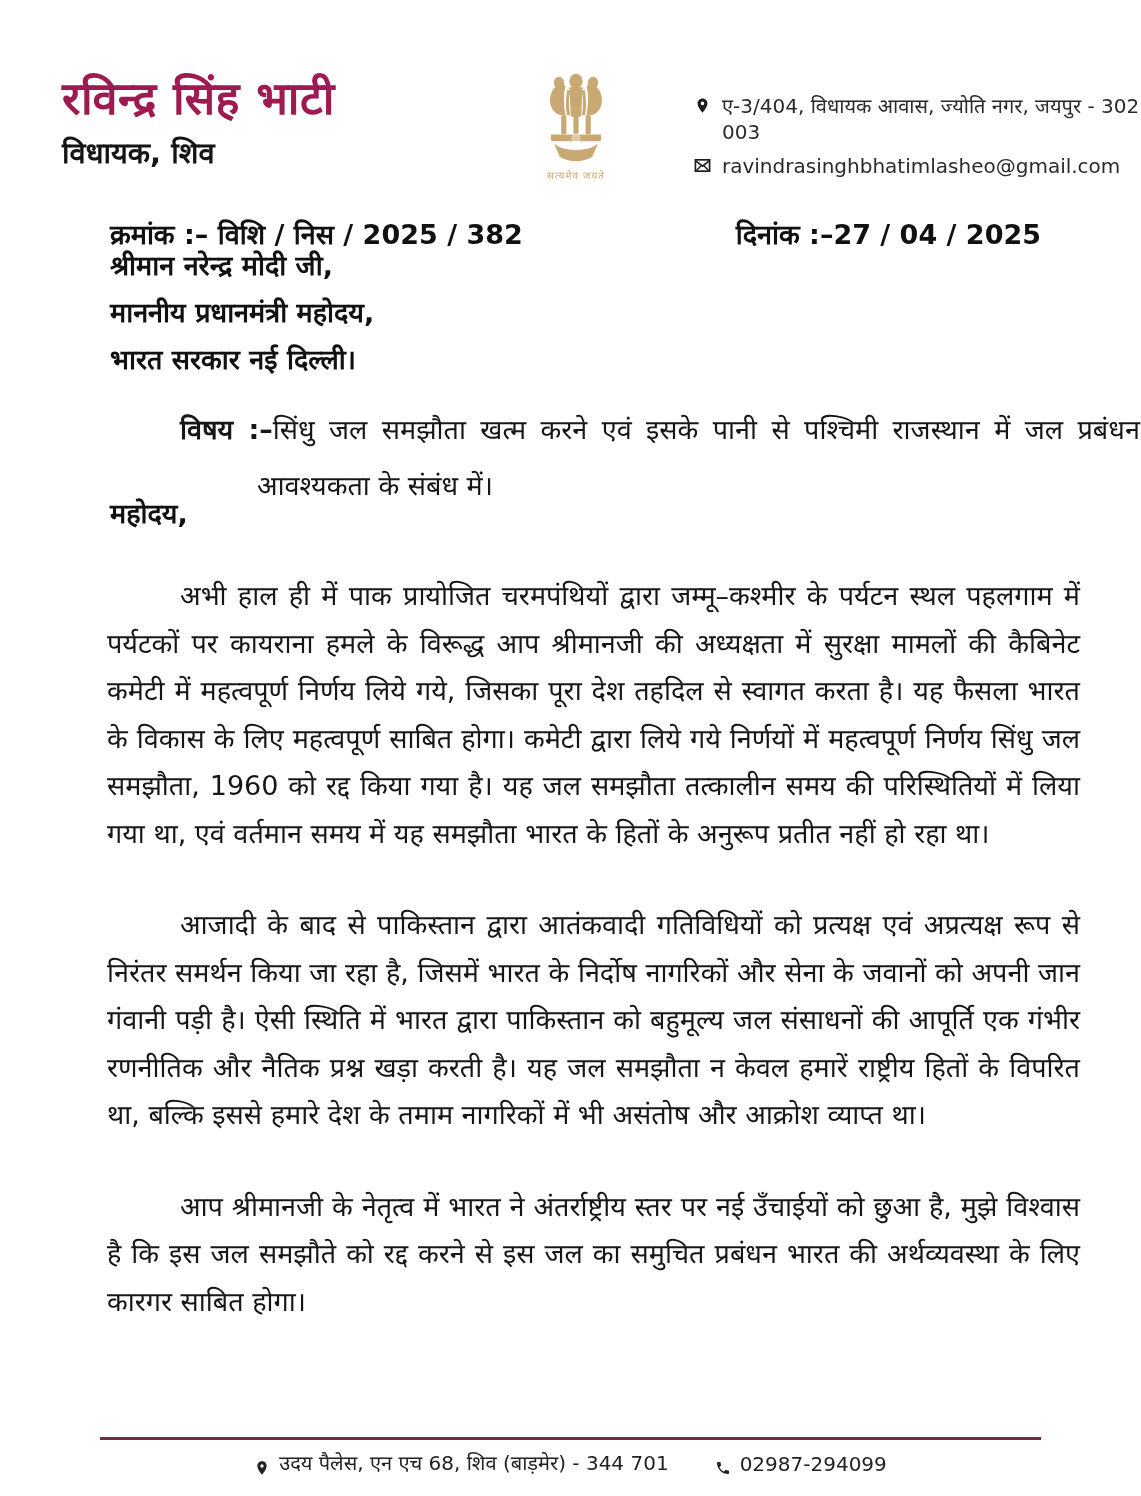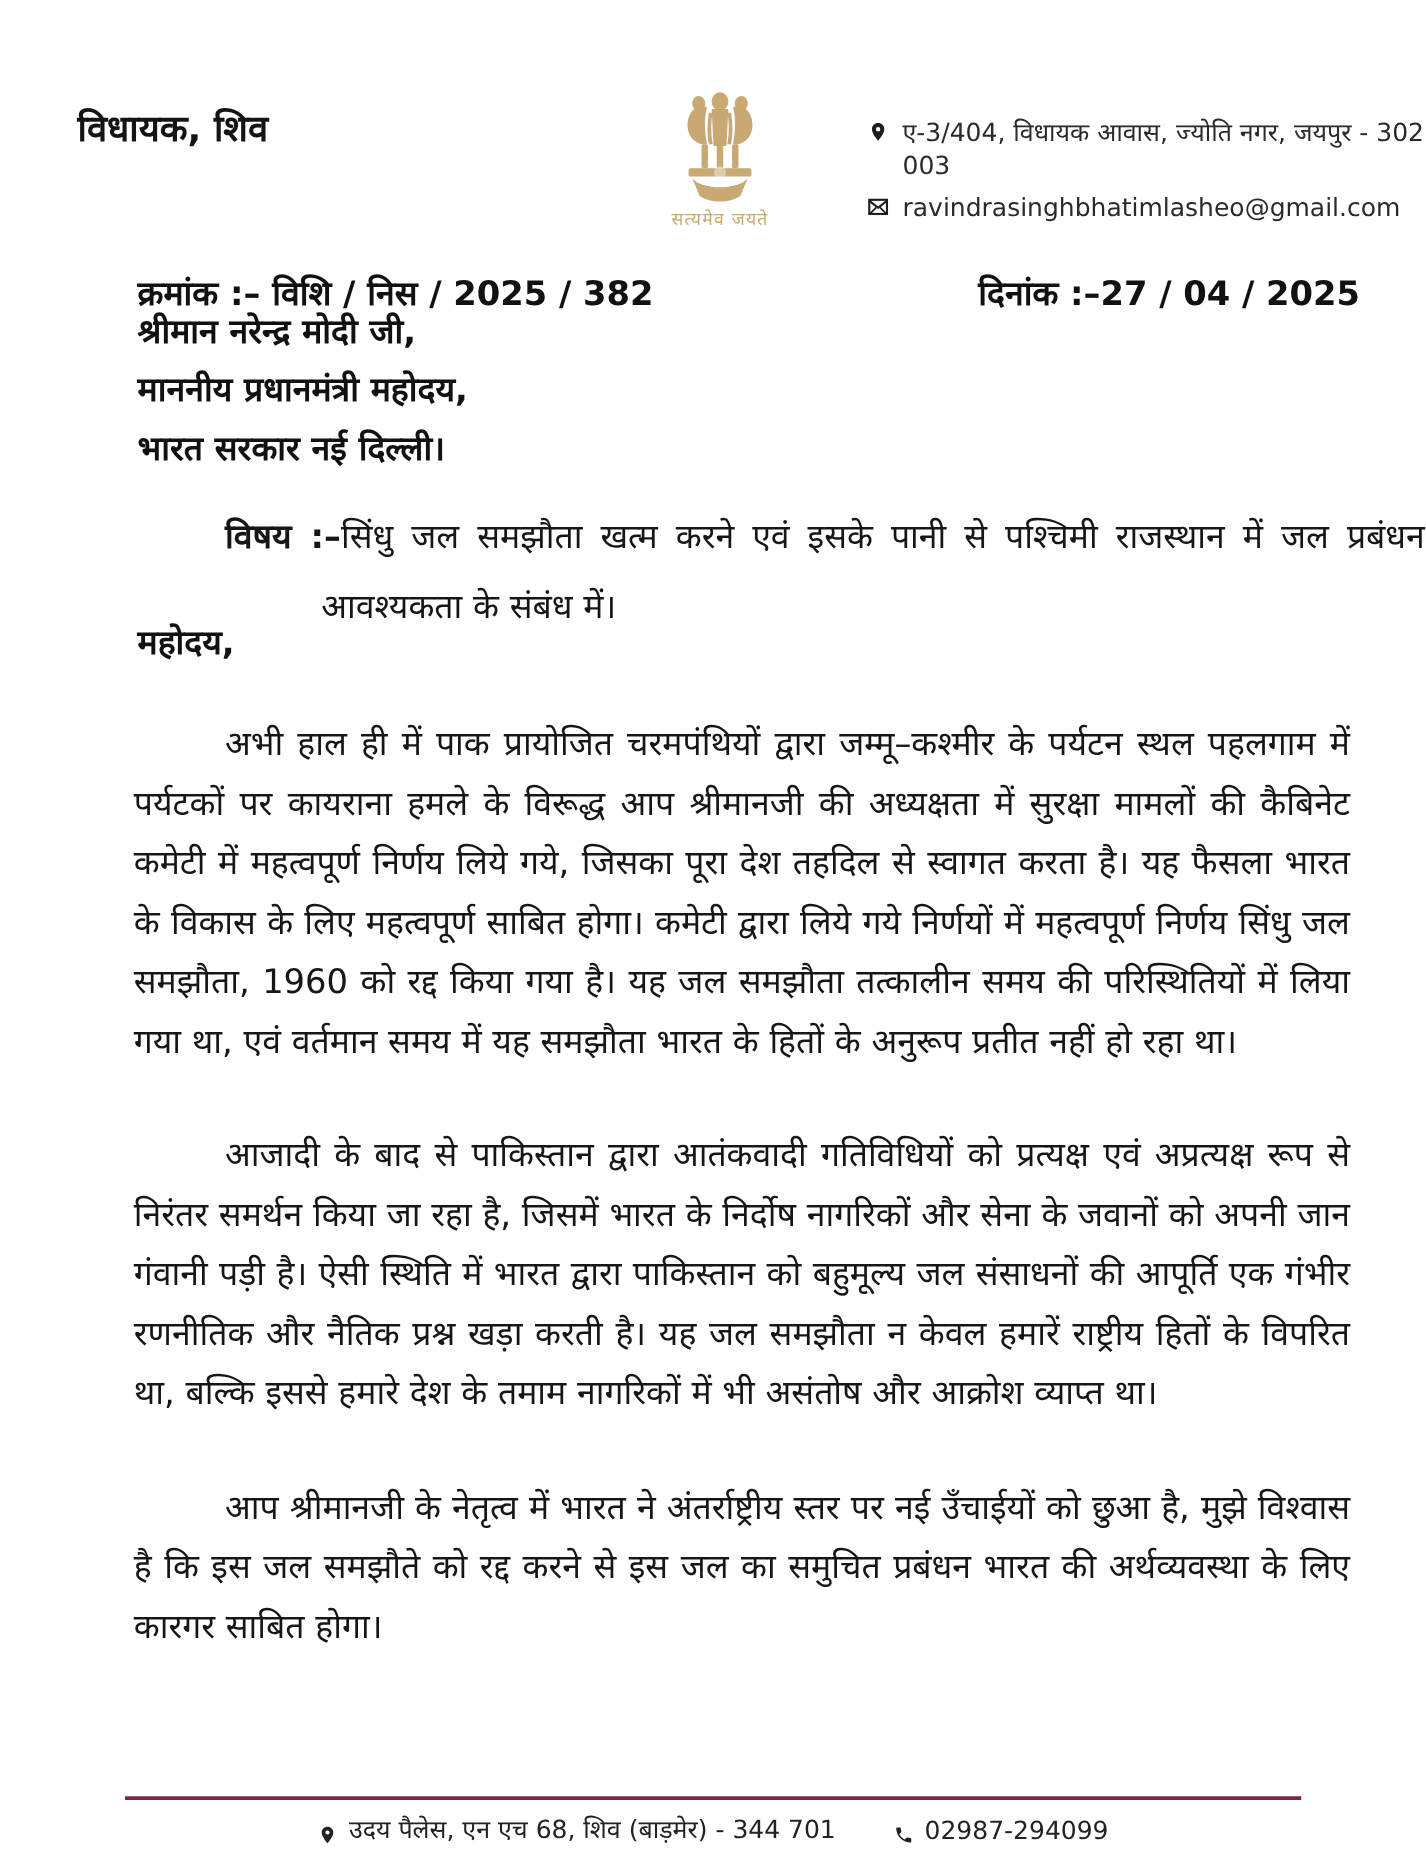--- a/index.html
+++ b/index.html
@@ -16,32 +16,32 @@
   .sender { position:absolute; left:62px; top:74px; }
   .sender-name {
     font-size:45px; font-weight:700; color:#9e1b52;
     letter-spacing:0.5px; line-height:1.1;
     font-family:"DejaVu Serif", serif;
   }
   .sender-title { font-size:29px; font-weight:700; color:#141414; margin-top:8px; }
 
   .emblem { position:absolute; left:527px; top:70px; width:98px; text-align:center; color:#c8a873; }
   .emblem svg { width:74px; height:98px; display:block; margin:0 auto; }
-  .emblem-caption { font-size:14px; line-height:12px; margin-top:2px; color:#c8a873; letter-spacing:1px; }
+  .emblem-caption { font-size:10px; line-height:12px; margin-top:2px; color:#c8a873; letter-spacing:1px; }
 
   .contacts { position:absolute; left:694px; top:93px; font-size:20px; color:#2a2a2a; }
   .contact-row { display:flex; align-items:flex-start; gap:11px; margin-bottom:8px; line-height:26px; }
   .cicon { flex:0 0 auto; display:inline-flex; margin-top:4px; color:#1d1d1d; }
   .cicon svg { width:17px; height:17px; }
 
   
   .ref-row {
     position:absolute; top:215px; left:0; right:0;
     display:flex; justify-content:space-between;
-    padding:0 53px 0 110px;
+    padding:0 100px 0 110px;
     font-size:27px; font-weight:600; color:#111;
   }
 
   
   .recipient { position:absolute; top:242px; left:110px; font-size:27px; font-weight:600; line-height:47px; color:#111; }
 
   
   .subject {
     position:absolute; top:402px; left:180px; width:925px;
     font-size:27px; line-height:56px; color:#161616;
@@ -68,20 +68,21 @@
   }
   .f-item { display:flex; align-items:flex-end; gap:9px; }
   .f-item svg { width:16px; height:16px; flex:0 0 auto; }
 </style>
 </head>
 <body>
 
 <div class="page">
 
   <div class="sender">
+    <div class="sender-name">रविन्द्र सिंह भाटी</div>
     <div class="sender-title">विधायक, शिव</div>
   </div>
 
   <div class="emblem">
     <svg viewBox="0 0 100 130" aria-hidden="true">
       <g fill="currentColor">
         <path d="M30 18 C20 20 14 30 15 42 C16 52 22 58 30 60 L36 60 C33 46 33 30 36 20 Z"></path>
         <ellipse cx="27" cy="16" rx="7" ry="8"></ellipse>
         <path d="M70 18 C80 20 86 30 85 42 C84 52 78 58 70 60 L64 60 C67 46 67 30 64 20 Z"></path>
         <ellipse cx="73" cy="16" rx="7" ry="8"></ellipse>

